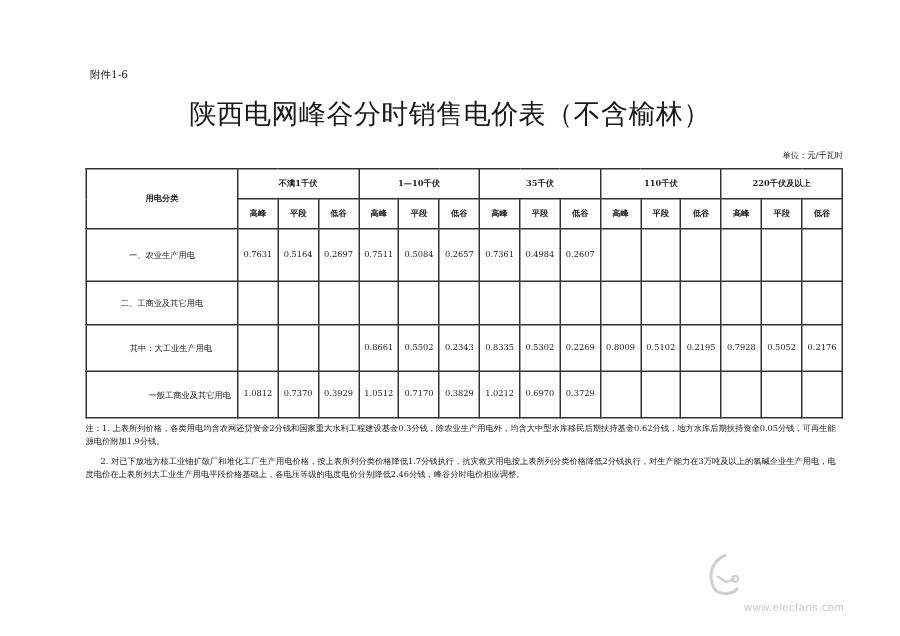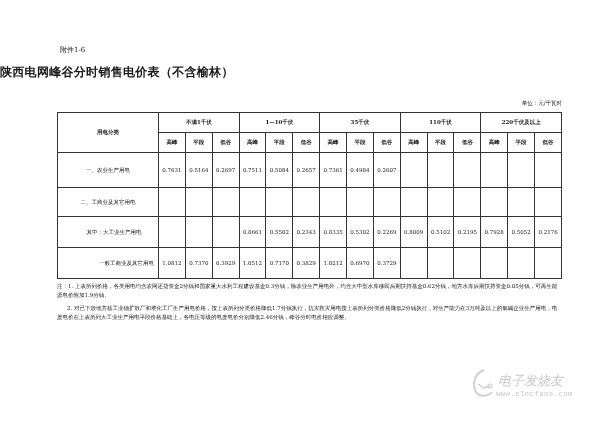--- a/index.html
+++ b/index.html
@@ -1,22 +1,22 @@
 <!DOCTYPE html>
 <html><head>
 <meta charset="utf-8">
 <style>
   html, body { margin: 0; padding: 0; }
   body {
     width: 600px; height: 424px; background: #ffffff; position: relative; overflow: hidden;
     font-family: "DejaVu Serif", "Liberation Serif", serif; color: #1a1a1a;
   }
   .attach { position: absolute; left: 60px; top: 45px; font-size: 7px; }
-  .title { position: absolute; left: 0; width: 600px; top: 64px; text-align: left;
-           font-size: 12px; font-weight: bold; letter-spacing: 0.3px; }
+  .title { position: absolute; left: 0; width: 600px; top: 64px; text-align: center;
+           font-size: 18px; font-weight: normal; letter-spacing: 0.3px; }
   .unit { position: absolute; right: 38px; top: 100px; font-size: 5.5px; }
   table.tariff {
     position: absolute; left: 57px; top: 112px; width: 505px; border-collapse: collapse;
     table-layout: fixed; font-size: 5.5px;
   }
   table.tariff td, table.tariff th {
     border: 1px solid #333; text-align: center; vertical-align: middle; padding: 0;
     font-weight: normal;
   }
   table.tariff th { font-weight: bold; }
@@ -28,21 +28,21 @@
   .r4 td { height: 30px; }
   td.cat { text-align: left; padding-left: 3px; }
   td.cat.indent1 { padding-left: 12px; }
   td.cat.right { text-align: right; padding-right: 4px; }
   .notes { position: absolute; left: 57px; top: 282px; width: 505px; font-size: 5.5px; line-height: 9px; }
   .notes p { margin: 0 0 4px 0; }
   .notes p.n2 { text-indent: 10px; }
   .watermark { position: absolute; left: 470px; top: 362px; width: 125px; height: 55px; color: #c8c8c8; }
   .wm-logo { position: absolute; left: 0; top: 6px; width: 26px; height: 30px; }
   .wm-cn { position: absolute; left: 28px; top: 10px; font-size: 13px; font-style: italic; font-family: "DejaVu Sans", sans-serif; }
-  .wm-url { position: absolute; left: 26px; top: 28px; font-size: 7.5px; font-family: Liberation Mono, monospace; letter-spacing: 0.3px; }
+  .wm-url { position: absolute; left: 26px; top: 38px; font-size: 7.5px; font-family: Liberation Sans, sans-serif; letter-spacing: 0.3px; }
 </style>
 </head>
 <body>
 
 <div class="attach">附件1-6</div>
 <div class="title">陕西电网峰谷分时销售电价表（不含榆林）</div>
 <div class="unit">单位：元/千瓦时</div>
 
 <table class="tariff">
   <colgroup>
@@ -168,15 +168,14 @@
   <p class="n1">注：1. 上表所列价格，各类用电均含农网还贷资金2分钱和国家重大水利工程建设基金0.3分钱，除农业生产用电外，均含大中型水库移民后期扶持基金0.62分钱，地方水库后期扶持资金0.05分钱，可再生能源电价附加1.9分钱。</p>
   <p class="n2">2. 对已下放地方核工业铀扩散厂和堆化工厂生产用电价格，按上表所列分类价格降低1.7分钱执行，抗灾救灾用电按上表所列分类价格降低2分钱执行，对生产能力在3万吨及以上的氯碱企业生产用电，电度电价在上表所列大工业生产用电平段价格基础上，各电压等级的电度电价分别降低2.46分钱，峰谷分时电价相应调整。</p>
 </div>
 
 <div class="watermark">
   <svg class="wm-logo" viewBox="0 0 26 30">
     <path d="M14 2 C4 6 2 16 6 24 C9 29 18 29 22 24" fill="none" stroke="#cfcfcf" stroke-width="2"></path>
     <path d="M8 16 L14 20 L20 18" fill="none" stroke="#cfcfcf" stroke-width="1.5"></path>
     <circle cx="20" cy="18" r="2" fill="none" stroke="#cfcfcf" stroke-width="1.2"></circle>
   </svg>
-  <div class="wm-cn">电子发烧友</div>
   <div class="wm-url">www.elecfans.com</div>
 </div>
 
 </body></html>

